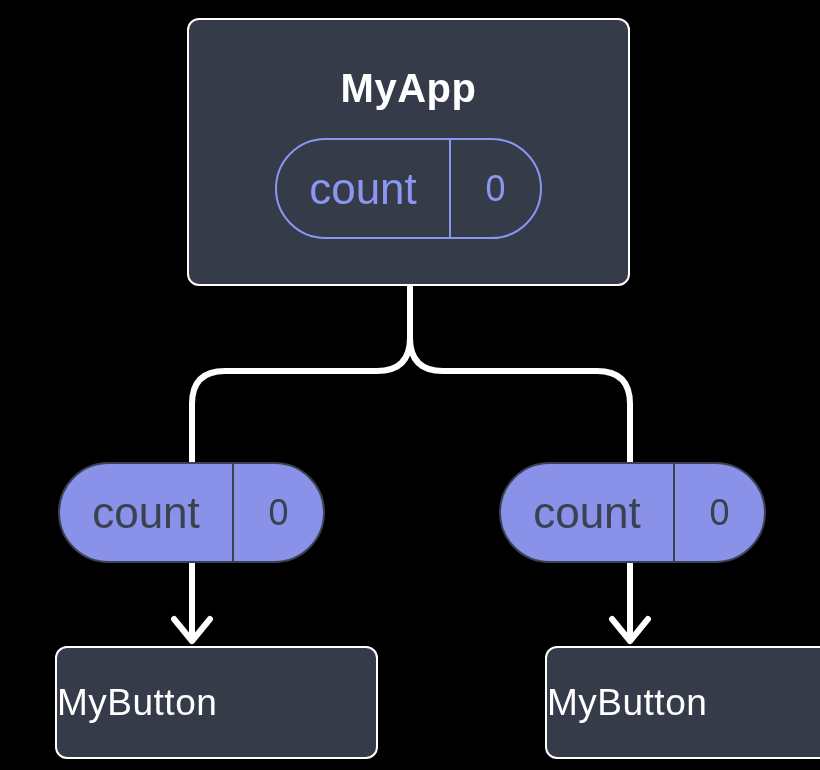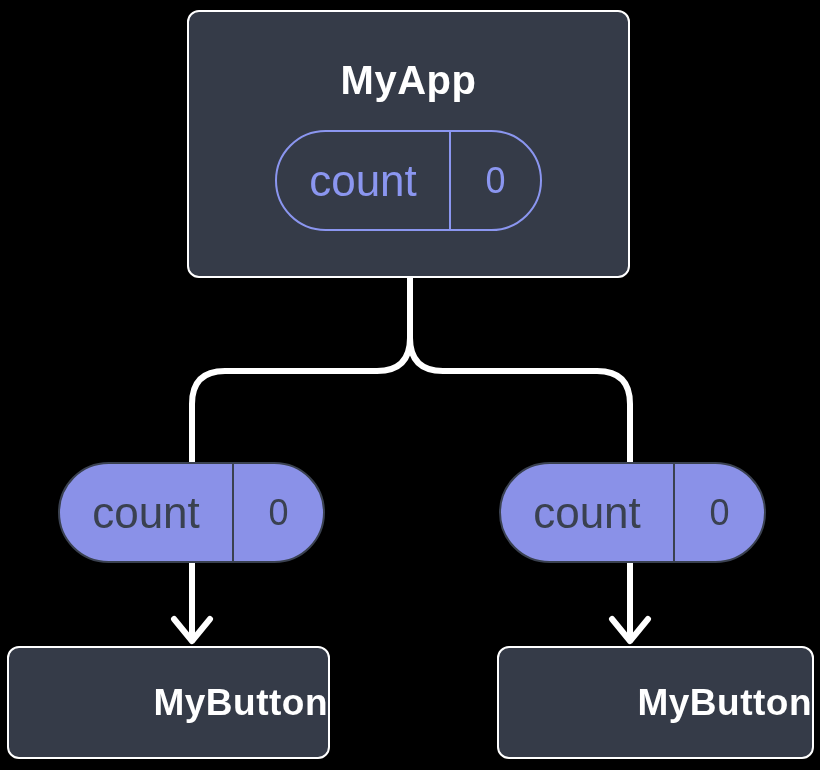--- a/index.html
+++ b/index.html
@@ -32,21 +32,21 @@
     position: absolute;
     background: #353B48;
     border: 2.5px solid #ffffff;
     border-radius: 12px;
     box-sizing: border-box;
     z-index: 2;
     color: #ffffff;
   }
   .node-root {
     left: 187px;
-    top: 10px;
+    top: 18px;
     width: 443px;
     height: 268px;
     display: flex;
     flex-direction: column;
     align-items: center;
     padding-top: 46px;
   }
   .node-title {
     font-size: 40px;
     font-weight: 700;
@@ -95,24 +95,25 @@
     color: #3A4150;
   }
   .pill-filled .pill-name {
     border-right: 2.5px solid #3A4150;
   }
   .pill-left  { left: 58px;  top: 462px; }
   .pill-right { left: 499px; top: 462px; }
   .node-button {
     display: flex;
     align-items: center;
-    justify-content: flex-end;
+    justify-content: flex-start;
     font-size: 37px;
-    font-weight: 700;
+    font-weight: 400;
     letter-spacing: 0.5px;
+    margin-left: 48px;
   }
   .node-button-left  { left: 7px;   top: 646px; width: 323px; height: 113px; }
   .node-button-right { left: 497px; top: 646px; width: 317px; height: 113px; }
 </style>
 </head>
 <body>
 
 <div class="canvas">
 
   <svg class="connectors" width="820" height="770" viewBox="0 0 820 770">

